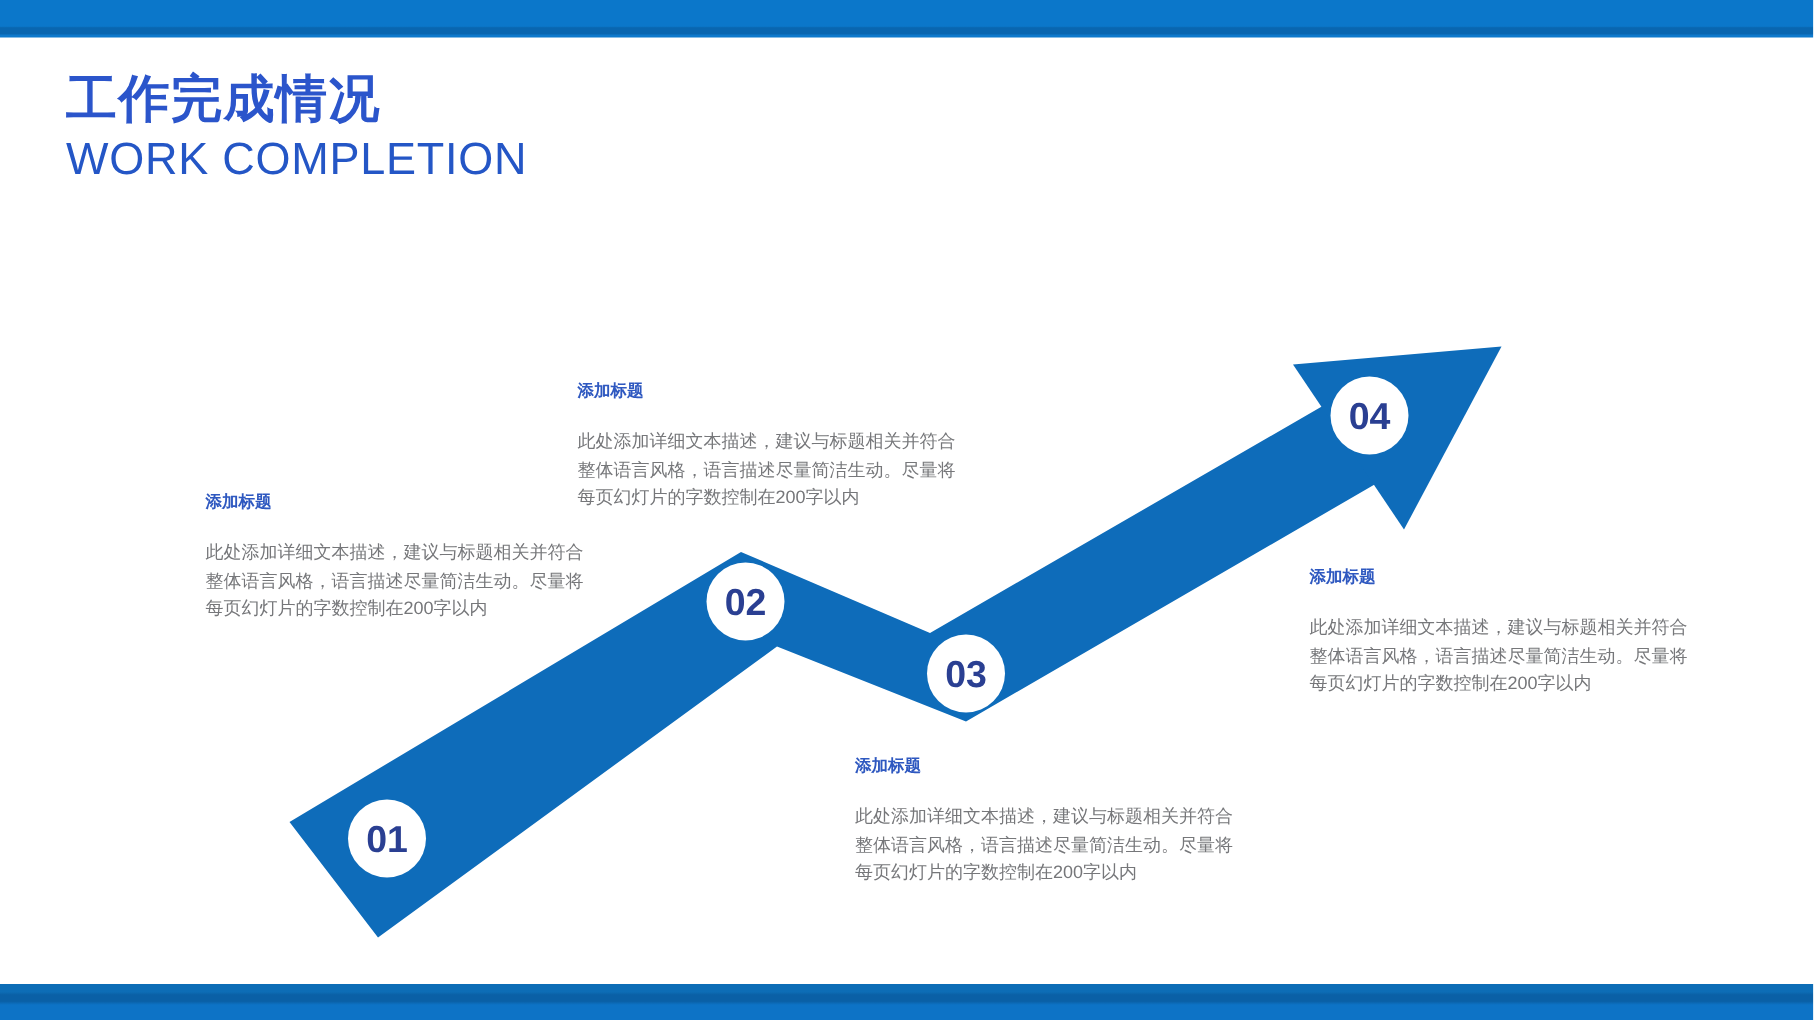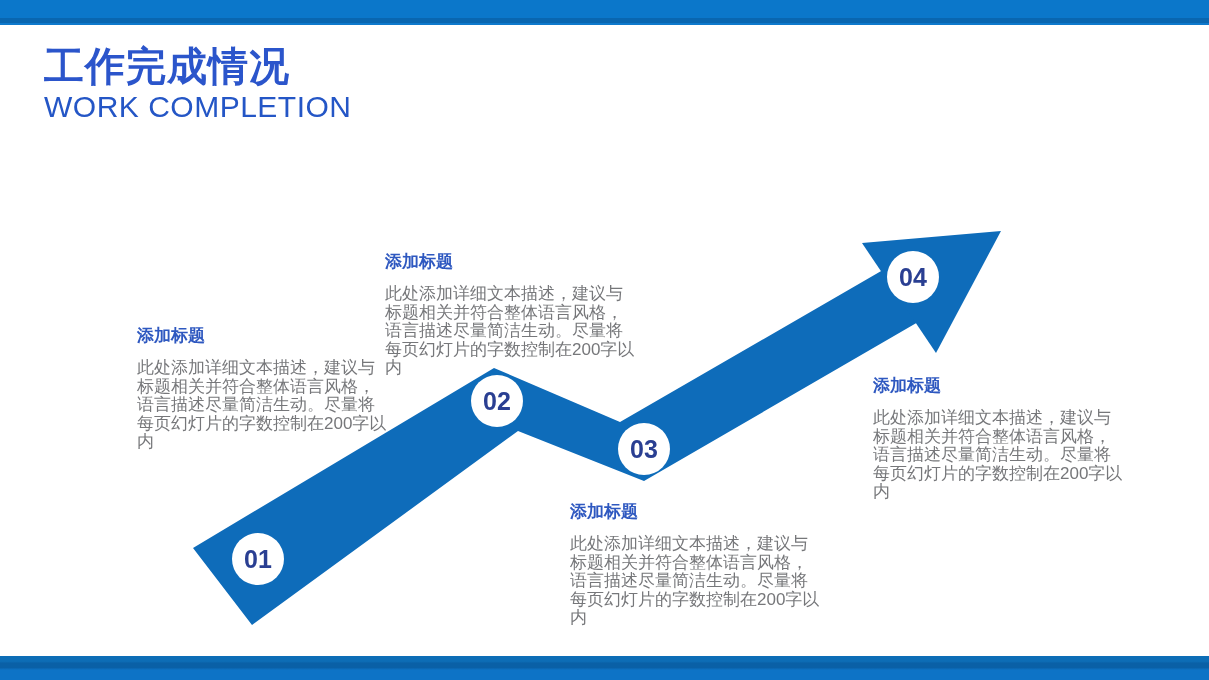--- a/index.html
+++ b/index.html
@@ -10,39 +10,39 @@
   .top-bar{
     position:absolute;left:0;top:0;width:100%;height:25px;
     background:linear-gradient(to bottom,#0b77ca 0%,#0b77ca 70%,#0966b0 74%,#0966b0 90%,#0e79cc 94%,#0e79cc 100%);
   }
   .bottom-bar{
     position:absolute;left:0;bottom:0;width:100%;height:24px;
     background:linear-gradient(to bottom,#0d6db6 0%,#0d6db6 22%,#0a60a6 30%,#0a60a6 48%,#0d73c6 58%,#0d73c6 100%);
   }
   .header{position:absolute;left:44px;top:40px;}
   .header h1{
-    margin:0;font-size:40px;line-height:52px;font-weight:bold;
+    margin:0;font-size:34px;line-height:52px;font-weight:bold;
     color:#2b55cb;letter-spacing:1px;
   }
   .header h2{
     margin:2px 0 0 0;font-size:30px;line-height:26px;font-weight:normal;
     color:#2456c6;letter-spacing:0.5px;
   }
   .arrow-svg{position:absolute;left:0;top:0;}
   .step-num{
     font-family:"Liberation Sans",sans-serif;
     font-size:25px;font-weight:600;fill:#2a3f92;text-anchor:middle;
   }
   .block{position:absolute;width:252px;}
   .block-title{
-    font-size:17px;line-height:19px;color:#2e58c0;font-weight:600;
+    font-size:11px;line-height:19px;color:#2e58c0;font-weight:600;
     margin:0 0 14px 0;
   }
   .block-body{
-    font-size:17px;line-height:18.6px;color:#76777a;margin:0;
+    font-size:12px;line-height:18.6px;color:#76777a;margin:0;
     text-align:left;
   }
   .b1{left:137px;top:326px;}
   .b2{left:385px;top:252px;}
   .b3{left:570px;top:502px;}
   .b4{left:873px;top:376px;}
 </style>
 </head>
 <body>
 

